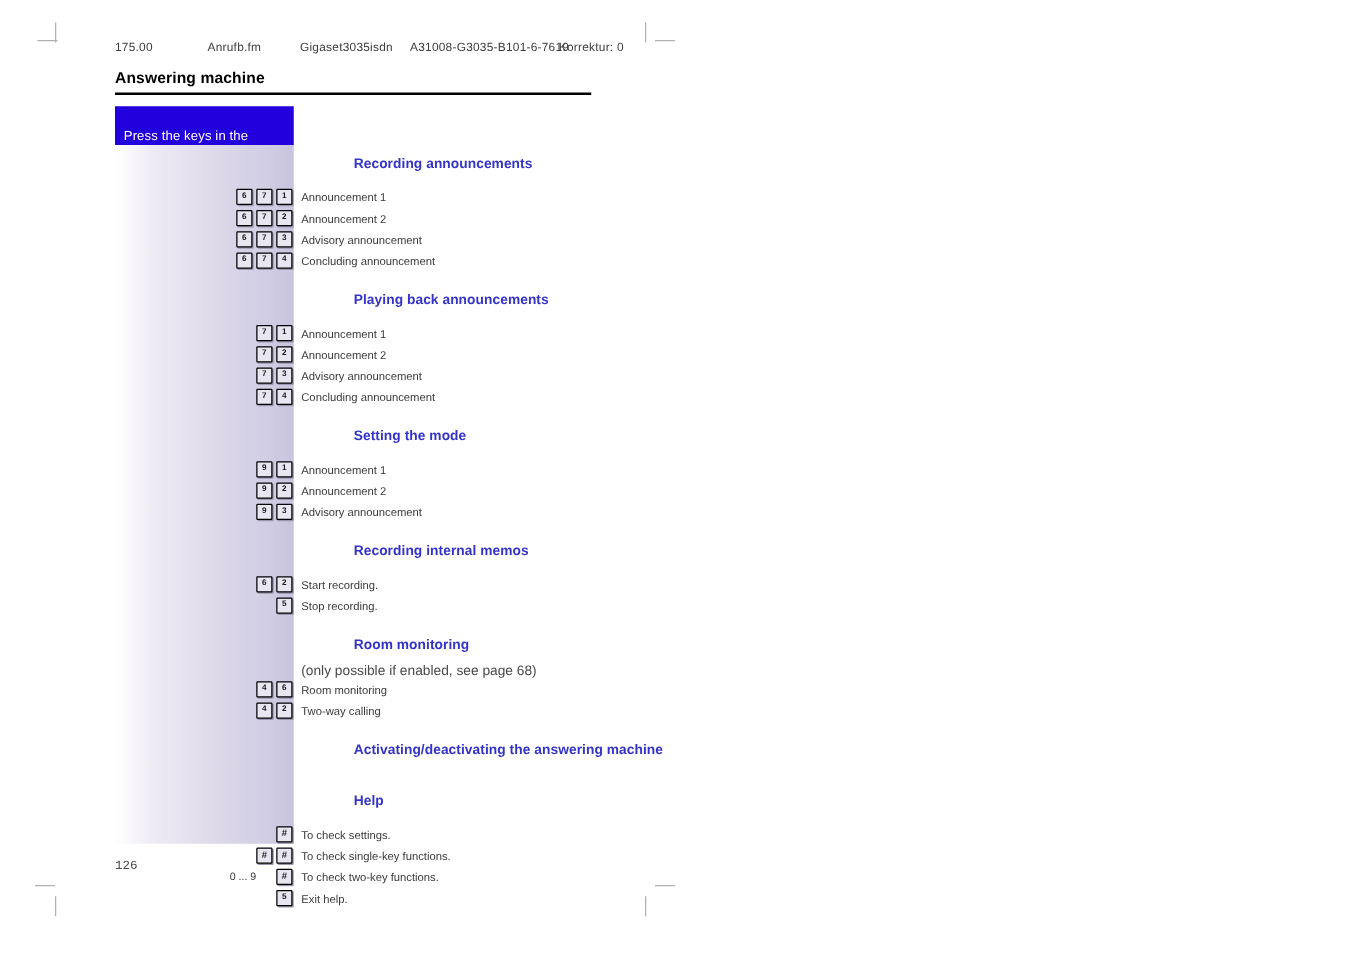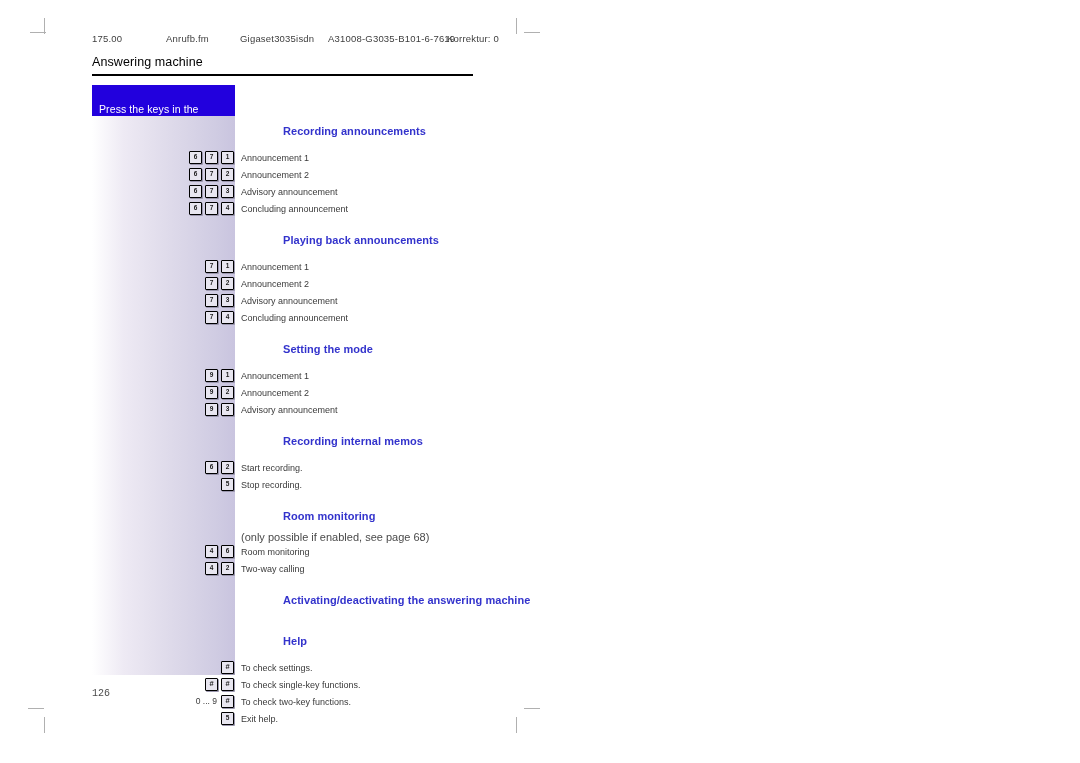--- a/index.html
+++ b/index.html
@@ -42,21 +42,21 @@
   .rh-prod  { left: 148px; }
   .rh-doc   { left: 236px; }
   .rh-korr  { left: 355px; }
 
   
   .chapter-title {
     position: absolute;
     left: 92px;
     top: 55px;
     font-size: 12.5px;
-    font-weight: normal;
+    font-weight: bold;
     color: #000000;
     letter-spacing: .1px;
   }
   .title-rule {
     position: absolute;
     left: 92px;
     top: 74px;
     width: 381px;
     height: 2px;
     background: #000000;
@@ -162,21 +162,21 @@
     font-family: "Liberation Sans", sans-serif;
   }
   .key.wide-hash { font-size: 7.5px; }
   .digit-range {
     display: inline-block;
     font-size: 8.5px;
     color: #3a3a3a;
     vertical-align: middle;
     position: relative;
     top: -1px;
-    margin-right: 1px;
+    margin-right: 13px;
     text-align: center;
   }
 
   .gap-sm { height: 6px; }
   .gap-md { height: 11px; }
 
   
   .folio {
     position: absolute;
     left: 92px;

